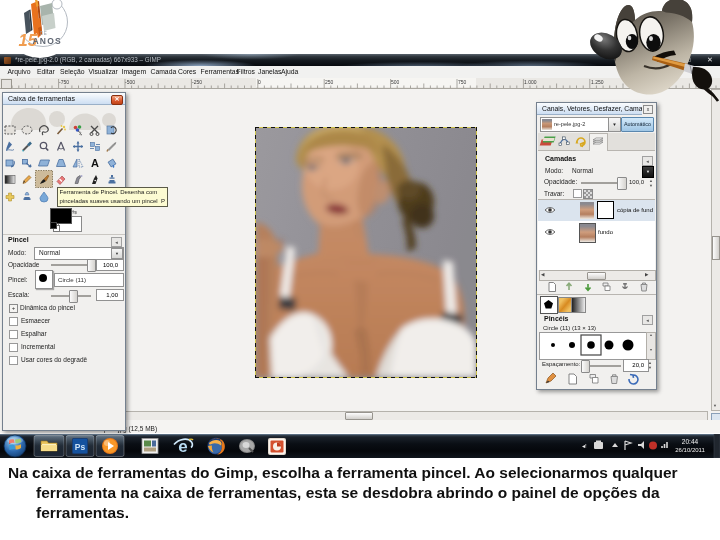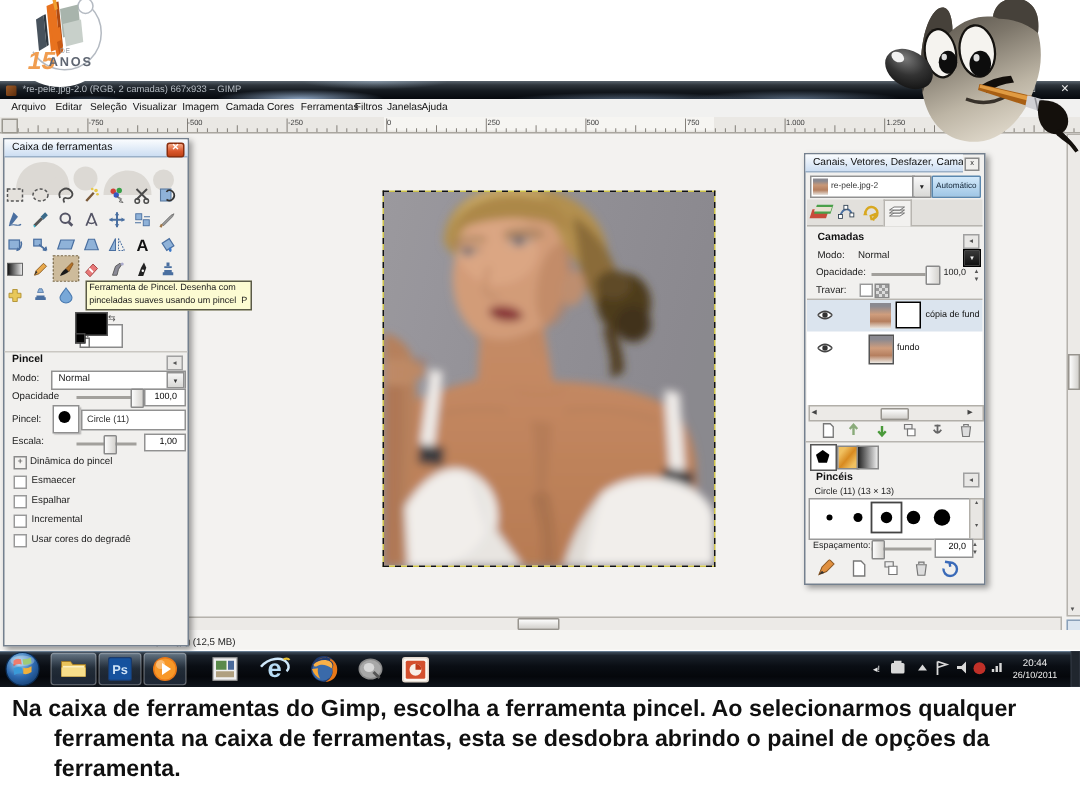--- a/index.html
+++ b/index.html
@@ -782,14 +782,14 @@
     <polygon points="38,28 41,26.5 42,34 39.5,36" fill="#c85a14"></polygon>
     <text x="18.5" y="46" font-size="16.5" font-weight="bold" font-style="italic" fill="#f09d50" font-family="Liberation Sans">15</text>
     <text x="32.5" y="44" font-size="8.5" font-weight="bold" fill="#5f6672" font-family="Liberation Sans" letter-spacing="1.2">ANOS</text>
     <text x="40" y="35" font-size="4.5" fill="#9aa0a8" font-family="Liberation Sans" letter-spacing="0.5">DE</text>
   </g>
 </svg>
 
 <div id="caption" class="abs">
   <div style="left:8px;top:5.5px;">Na caixa de ferramentas do Gimp, escolha a ferramenta pincel. Ao selecionarmos qualquer</div>
   <div style="left:36px;top:25.5px;">ferramenta na caixa de ferramentas, esta se desdobra abrindo o painel de opções da</div>
-  <div style="left:36px;top:45.5px;">ferramenta.</div>
+  <div style="left:36px;top:45.5px;">ferramentas.</div>
 </div>
 
 </body></html>

